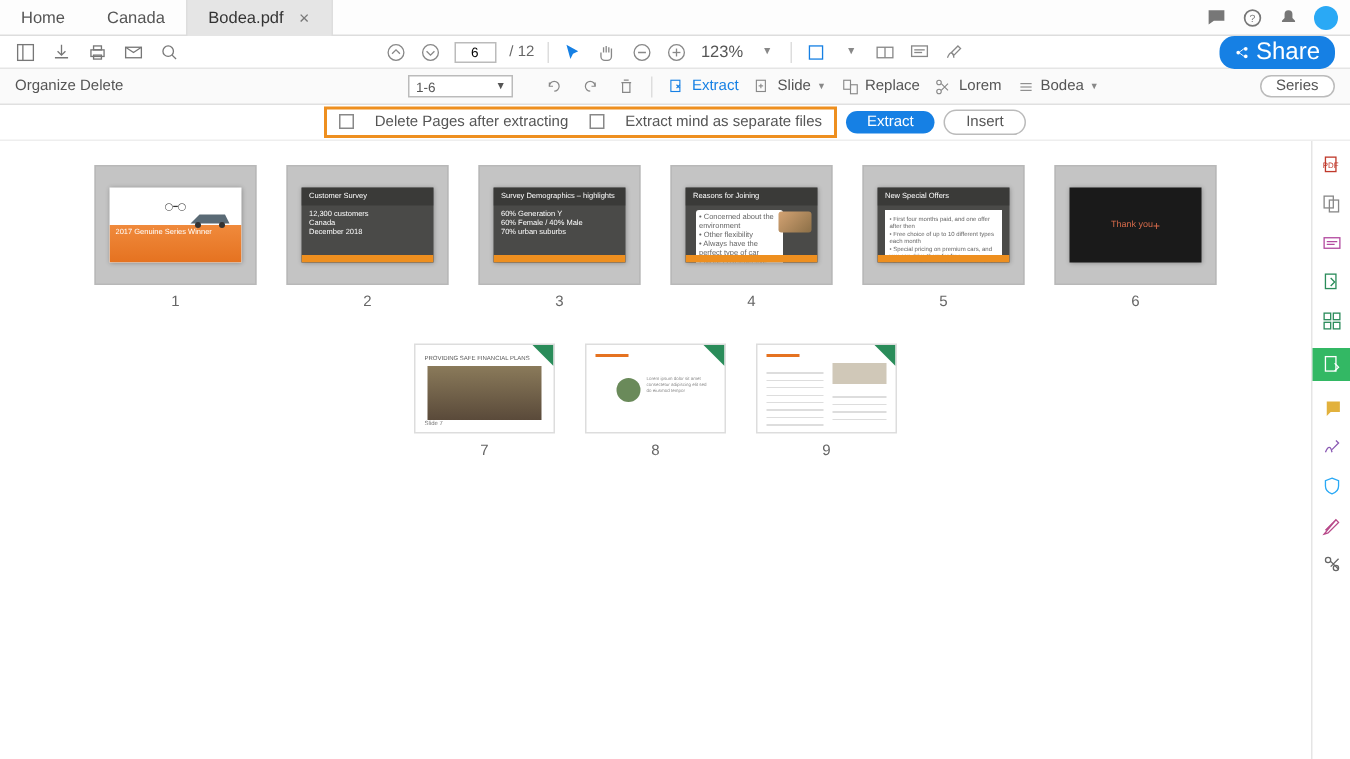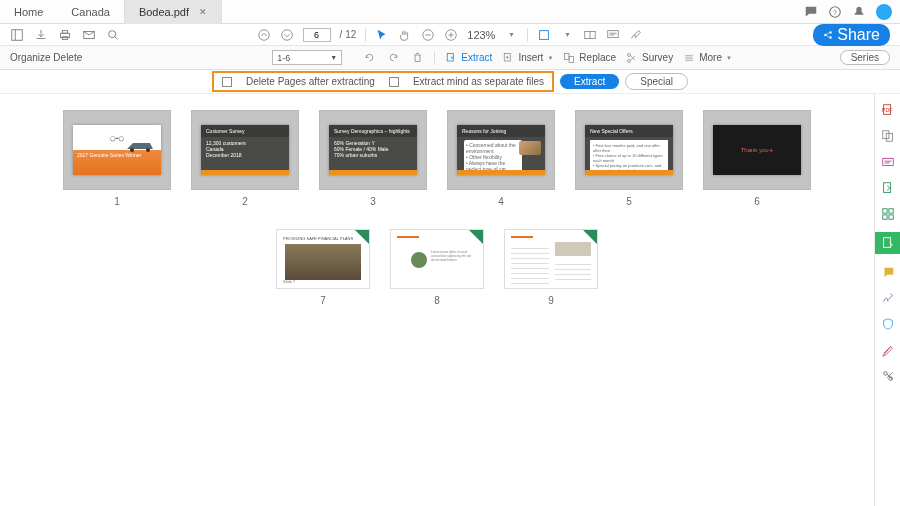--- a/index.html
+++ b/index.html
@@ -20,21 +20,21 @@
 .sep{width:1px;height:14px;background:#ddd}
 .zoom-val{font-size:11px;color:#555}
 .share-btn{background:#1680e4;color:#fff;border-radius:10px;padding:2px 10px;font-size:16px;display:flex;align-items:center;gap:4px;position:absolute;right:10px}
 .organize-bar{height:24px;display:flex;align-items:center;padding:0 10px;border-bottom:1px solid #e0e0e0;background:#fafafa;font-size:10px;color:#555;gap:20px;position:relative}
 .org-select{width:70px;height:15px;border:1px solid #bbb;font-size:9px;padding:0 4px;display:flex;align-items:center;justify-content:space-between;background:#fff;color:#555;margin-left:170px}
 .org-mid{display:flex;gap:10px;align-items:center}
 .org-action{display:flex;align-items:center;gap:4px;font-size:10px;color:#555}
 .org-action.extract{color:#1680e4}
 .close-btn{position:absolute;right:10px;border:1px solid #bbb;border-radius:9px;padding:1px 10px;font-size:10px;background:#fff;color:#555}
 .extract-opts{height:24px;display:flex;align-items:center;justify-content:center;gap:6px;font-size:10px;color:#555;border-bottom:1px solid #eee}
-.checks-box{display:flex;align-items:flex-end;gap:14px;border:2px solid #ee8f1f;padding:3px 8px}
+.checks-box{display:flex;align-items:flex-start;gap:14px;border:2px solid #ee8f1f;padding:3px 8px}
 .chk{width:10px;height:10px;border:1px solid #888;display:inline-block}
 .pill{border-radius:10px;padding:2px 14px;font-size:10px}
 .pill.primary{background:#1680e4;color:#fff}
 .pill.secondary{border:1px solid #bbb;background:#fff;color:#555}
 .main{display:flex;height:412px}
 .pages-area{flex:1;padding:16px 50px;overflow:auto;background:#fff}
 .grid-row{display:flex;gap:20px;margin-bottom:22px;justify-content:center}
 .thumb-wrap{display:flex;flex-direction:column;align-items:center;gap:6px}
 .thumb{width:108px;height:80px;background:#c4c4c4;display:flex;align-items:center;justify-content:center;border:1px solid #b8b8b8}
 .slide{width:88px;height:50px;background:#fff;box-shadow:0 0 3px rgba(0,0,0,.3);font-size:5px;color:#666;overflow:hidden;position:relative}
@@ -232,60 +232,60 @@
           <path d="M8 6l3 3m0-3l-3 3" stroke="#1680e4"></path>
         </svg>
       <span>Extract</span>
     </div>
     <div class="org-action">
       <svg width="12" height="12" viewBox="0 0 16 16">
           <rect x="3" y="2" width="8" height="10" fill="none" stroke="#888"></rect>
           <line x1="7" y1="5" x2="7" y2="9" stroke="#888"></line>
           <line x1="5" y1="7" x2="9" y2="7" stroke="#888"></line>
         </svg>
-      <span>Insert</span>
+      <span>Slide</span>
         <span style="font-size:6px;color:#888">▼</span>
     </div>
     <div class="org-action">
       <svg width="12" height="12" viewBox="0 0 16 16">
           <rect x="2" y="2" width="6" height="8" fill="none" stroke="#888"></rect>
           <rect x="8" y="6" width="6" height="8" fill="none" stroke="#888"></rect>
         </svg>
       <span>Replace</span>
     </div>
     <div class="org-action">
       <svg width="12" height="12" viewBox="0 0 16 16">
           <circle cx="4" cy="4" r="2" fill="none" stroke="#888"></circle>
           <circle cx="4" cy="12" r="2" fill="none" stroke="#888"></circle>
           <path d="M6 5l6 6M6 11l6-6" stroke="#888"></path>
         </svg>
-      <span>Survey</span>
+      <span>Lorem</span>
     </div>
     <div class="org-action">
       <svg width="12" height="12" viewBox="0 0 16 16">
           <line x1="3" y1="5" x2="13" y2="5" stroke="#888"></line>
           <line x1="3" y1="8" x2="13" y2="8" stroke="#888"></line>
           <line x1="3" y1="11" x2="13" y2="11" stroke="#888"></line>
         </svg>
-      <span>More</span>
+      <span>Bodea</span>
         <span style="font-size:6px;color:#888">▼</span>
     </div>
   </div>
   <div class="close-btn">Series</div>
 </div>
 
 <div class="extract-opts">
   <div class="checks-box">
     <span class="chk"></span>
     <span>Delete Pages after extracting</span>
     <span class="chk"></span>
     <span>Extract mind as separate files</span>
   </div>
   <div class="pill primary">Extract</div>
-  <div class="pill secondary">Special</div>
+  <div class="pill secondary">Insert</div>
 </div>
 
 <div class="main">
   <div class="pages-area">
     <div class="grid-row">
       <div class="thumb-wrap">
           <div class="thumb">
             <div class="slide s1">
               <div class="s1-top">◯━◯</div>
               <svg class="s1-car" viewBox="0 0 30 14">

